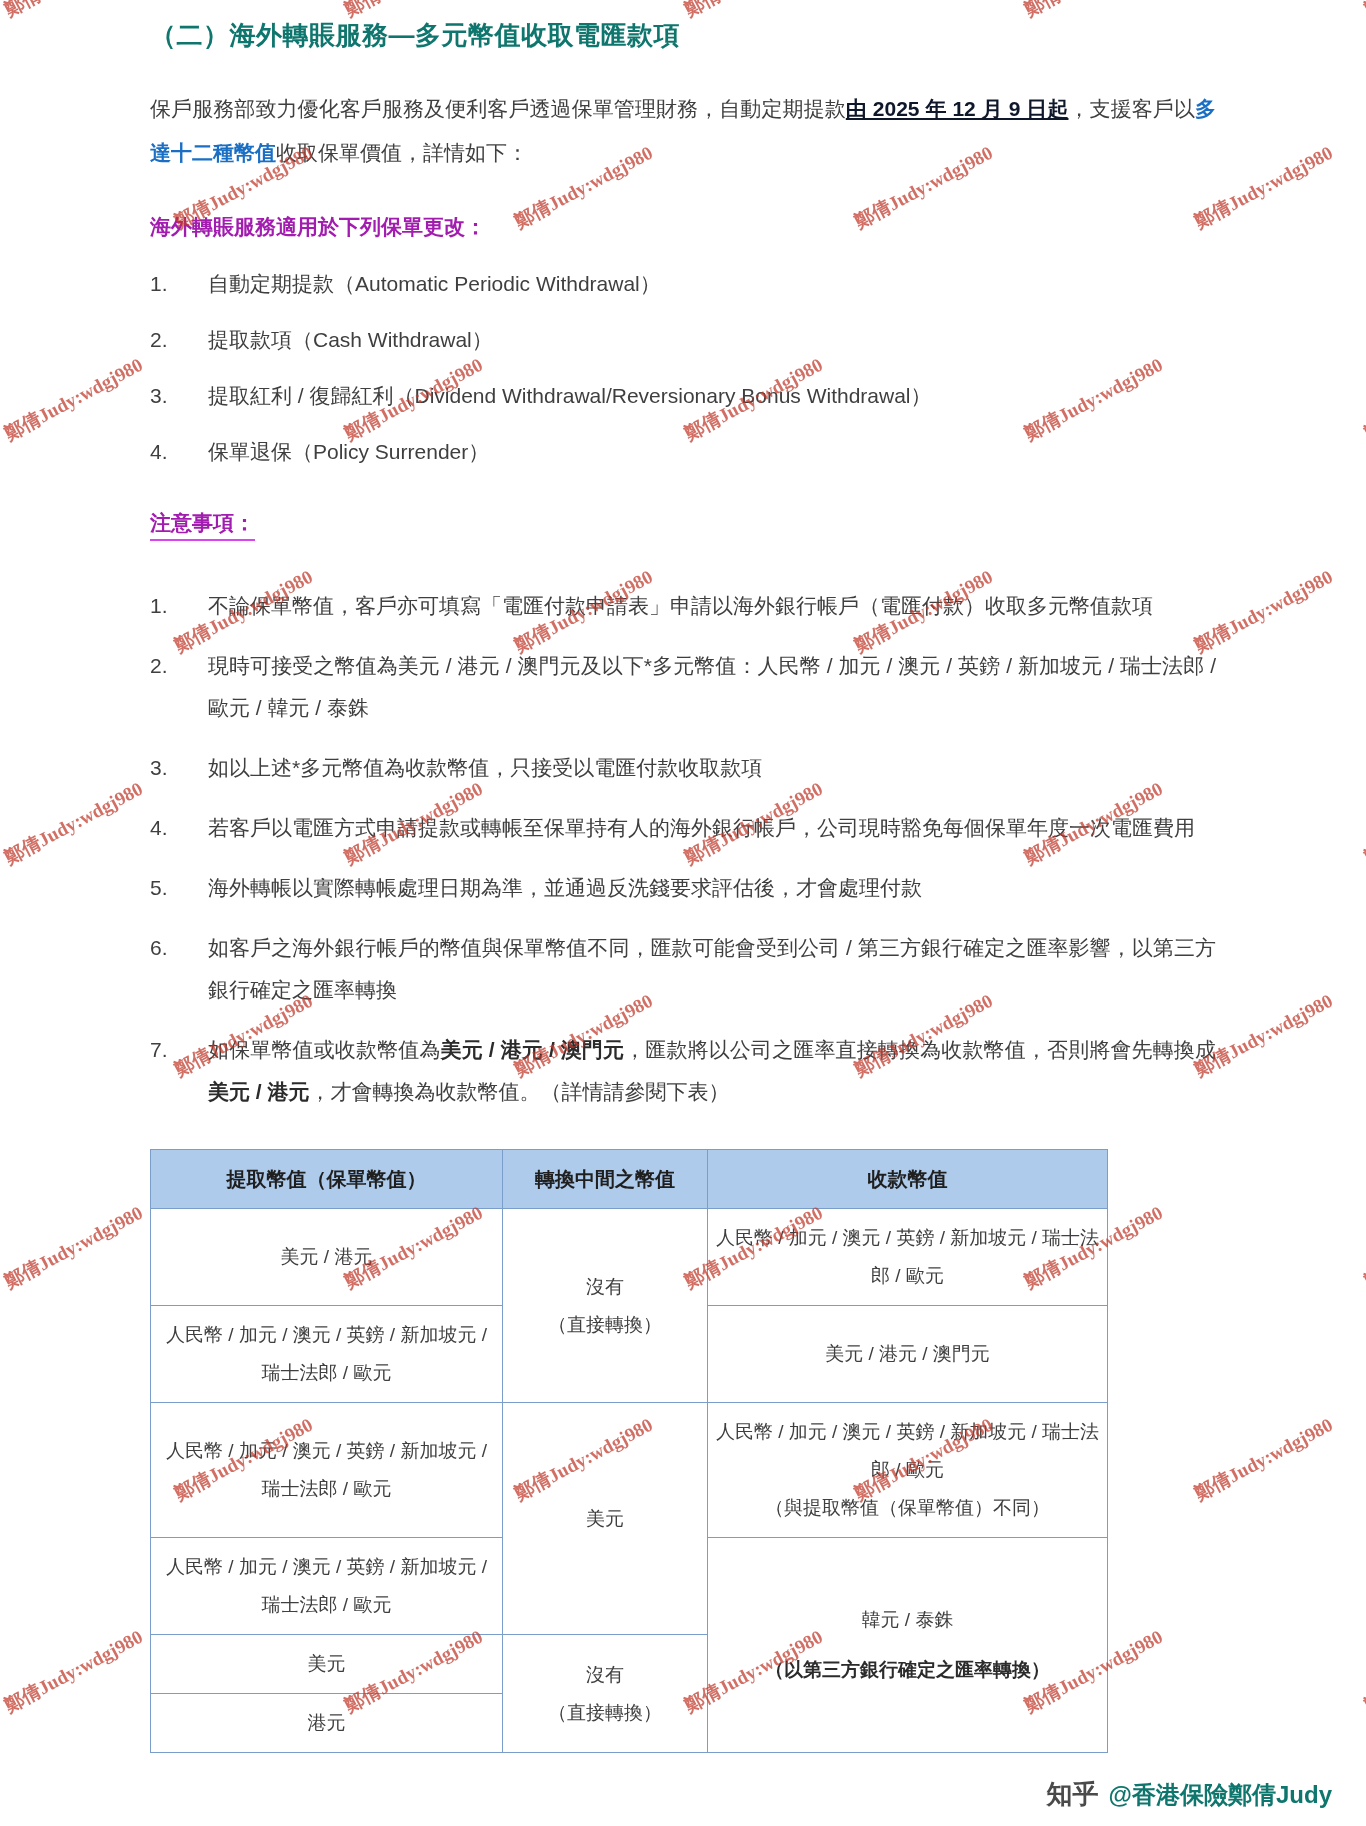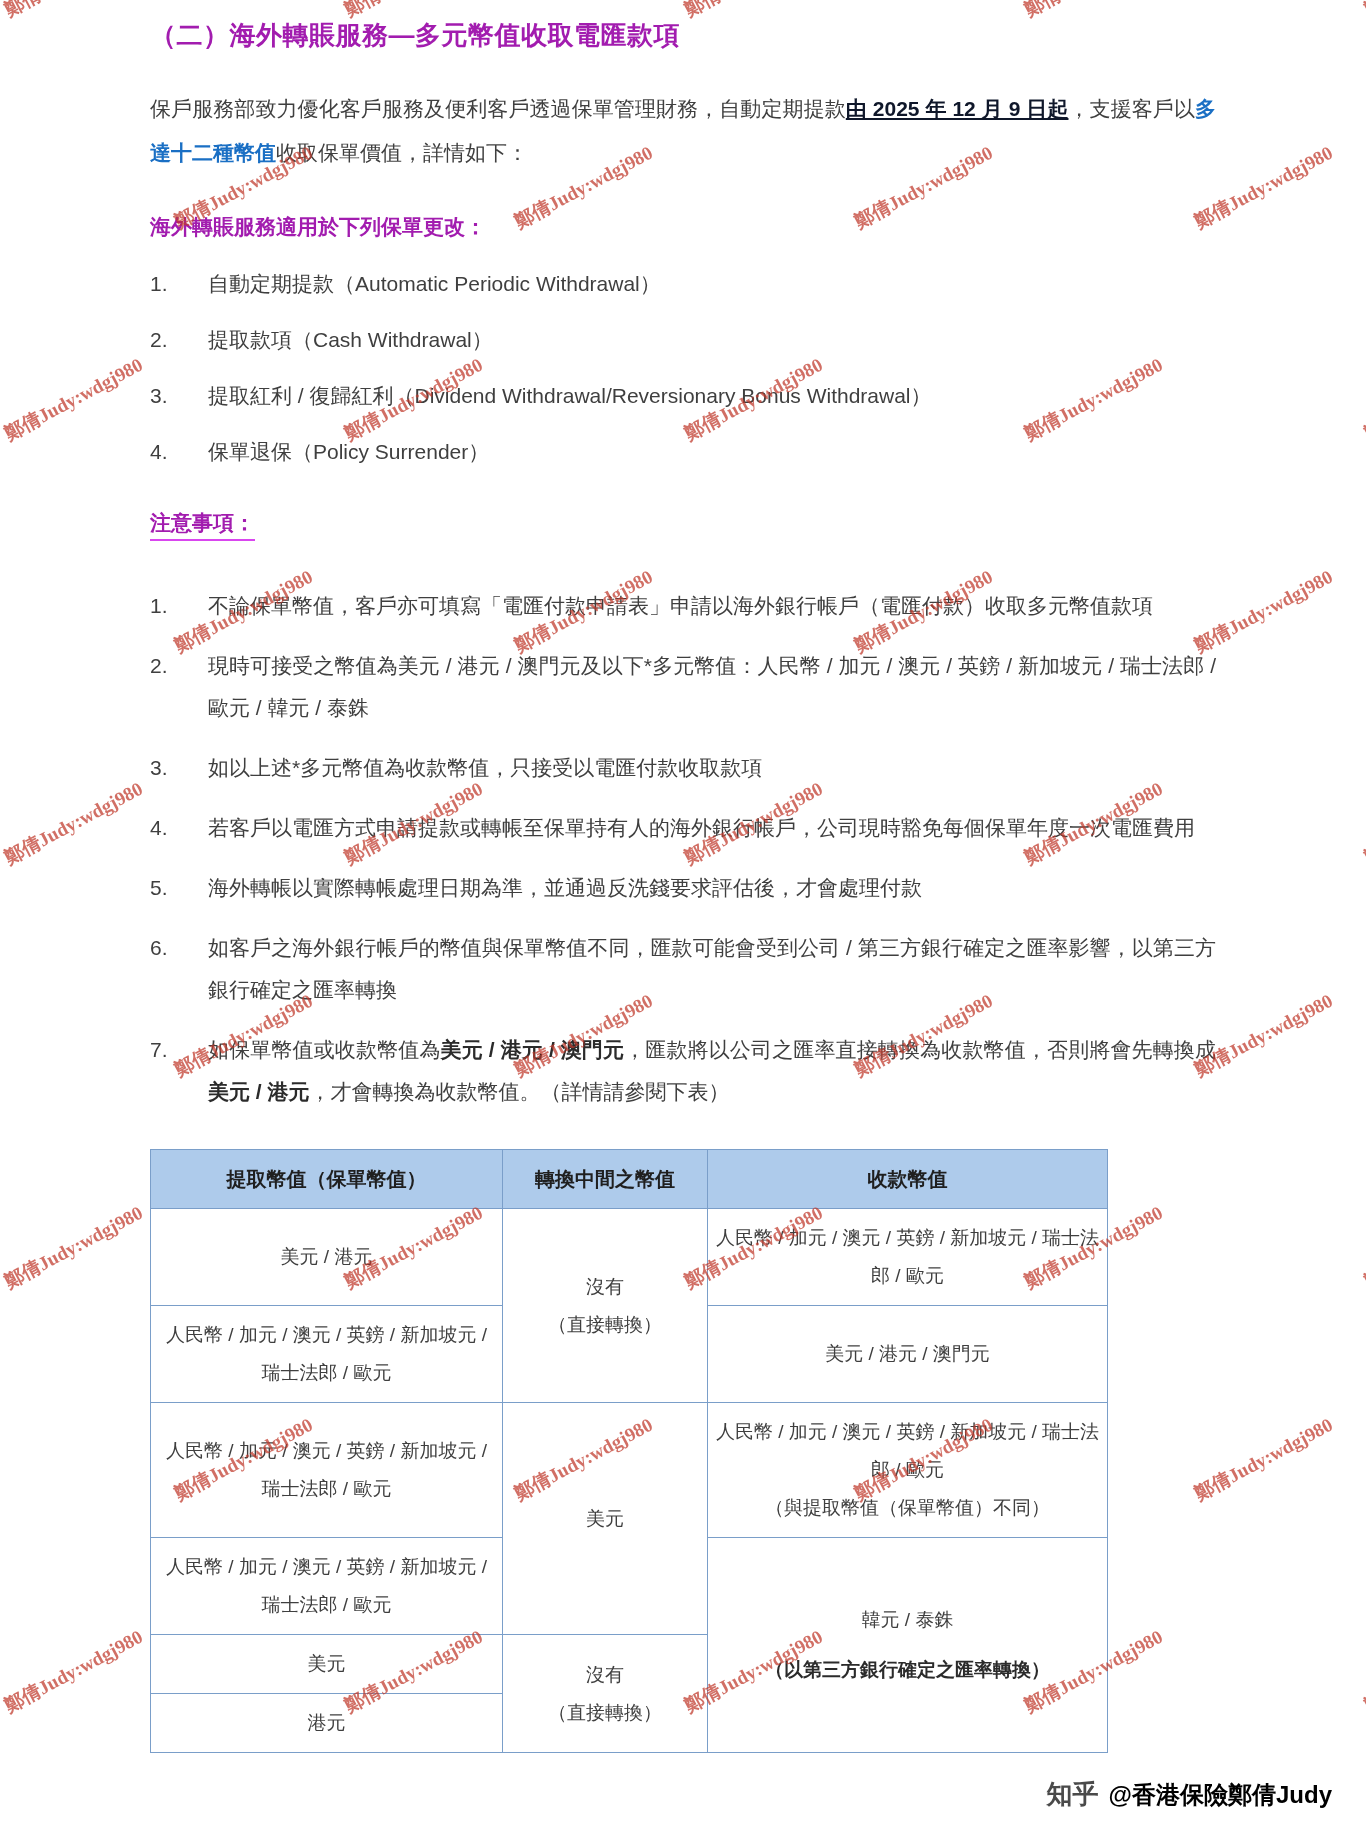--- a/index.html
+++ b/index.html
@@ -21,21 +21,21 @@
     font-size:19px;
     font-weight:600;
     white-space:nowrap;
     transform:rotate(-28deg);
     transform-origin:left top;
     opacity:.72;
   }
 
   
   h1.doc-title{
-    font-size:26px;font-weight:bold;color:#a21caf;margin:0 0 34px 0;
+    font-size:26px;font-weight:bold;color:#0f766e;margin:0 0 34px 0;
     letter-spacing:.5px;
   }
   p.lead{
     font-size:21px;line-height:44px;margin:0 0 38px 0;color:#3f3f3f;
     text-align:justify;
   }
   .blue-u{color:#0f172a;text-decoration:underline;font-weight:bold;}
   .blue-b{color:#1a6fc4;font-weight:bold;}
   h2.sub{
     font-size:21px;font-weight:bold;color:#a21caf;margin:0 0 22px 0;
@@ -74,21 +74,21 @@
   
   .footer{
     position:absolute;left:0;right:0;bottom:14px;z-index:6;
     display:flex;justify-content:flex-end;align-items:center;
     padding-right:34px;gap:10px;
   }
   .footer .zh{
     font-size:26px;font-weight:bold;color:#4a4a4a;
     font-family:"DejaVu Sans",sans-serif;
   }
-  .footer .author{font-size:24px;color:#000000;font-weight:bold;text-align:center;}
+  .footer .author{font-size:24px;color:#0f766e;font-weight:bold;text-align:center;}
 </style>
 </head>
 <body>
 
 <div class="page">
 
   <div class="content">
 
     <h1 class="doc-title">（二）海外轉賬服務—多元幣值收取電匯款項</h1>
 

